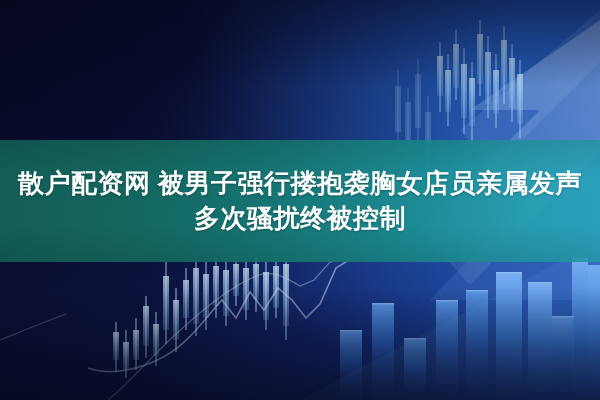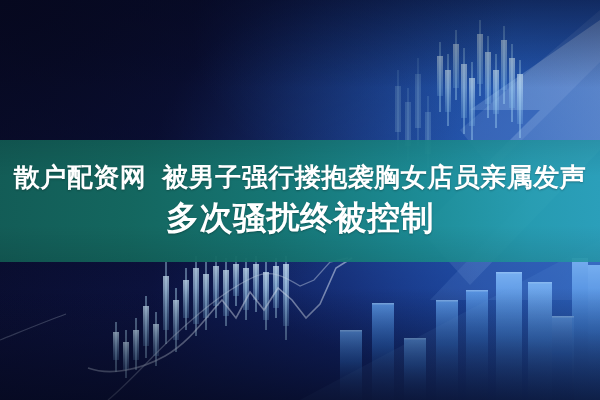--- a/index.html
+++ b/index.html
@@ -76,22 +76,22 @@
   }
   .headline-line {
     color: #ffffff;
     font-size: 26px;
     font-weight: bold;
     letter-spacing: 0.5px;
     line-height: 1.12;
     white-space: nowrap;
     text-shadow: 0 1px 2px rgba(0,0,0,0.28);
   }
-  .headline-line.l1 { font-size: 26px; font-family: Liberation Mono, monospace; }
-  .headline-line.l2 { font-size: 33px; }
+  .headline-line.l1 { font-size: 26px; }
+  .headline-line.l2 { font-size: 26px; }
 </style>
 </head>
 <body>
 
 <div id="stage">
 
   <div class="bg-base"></div>
 
   <div class="chart-layer">
     <svg width="600" height="400" viewBox="0 0 600 400" xmlns="http://www.w3.org/2000/svg">

